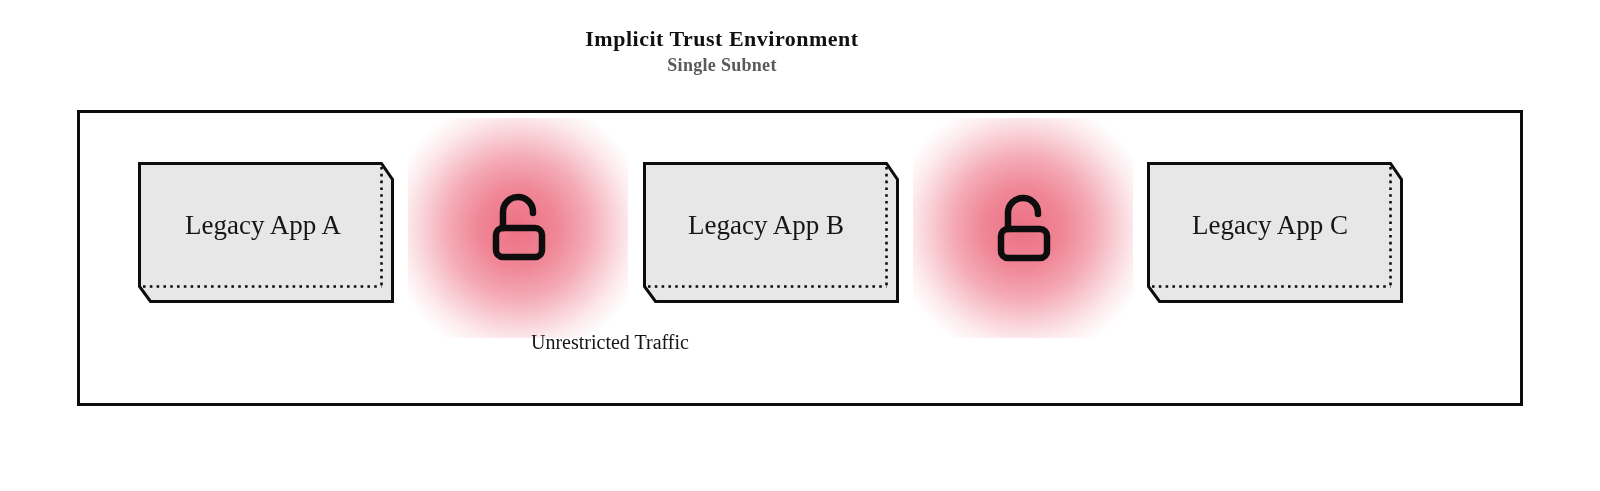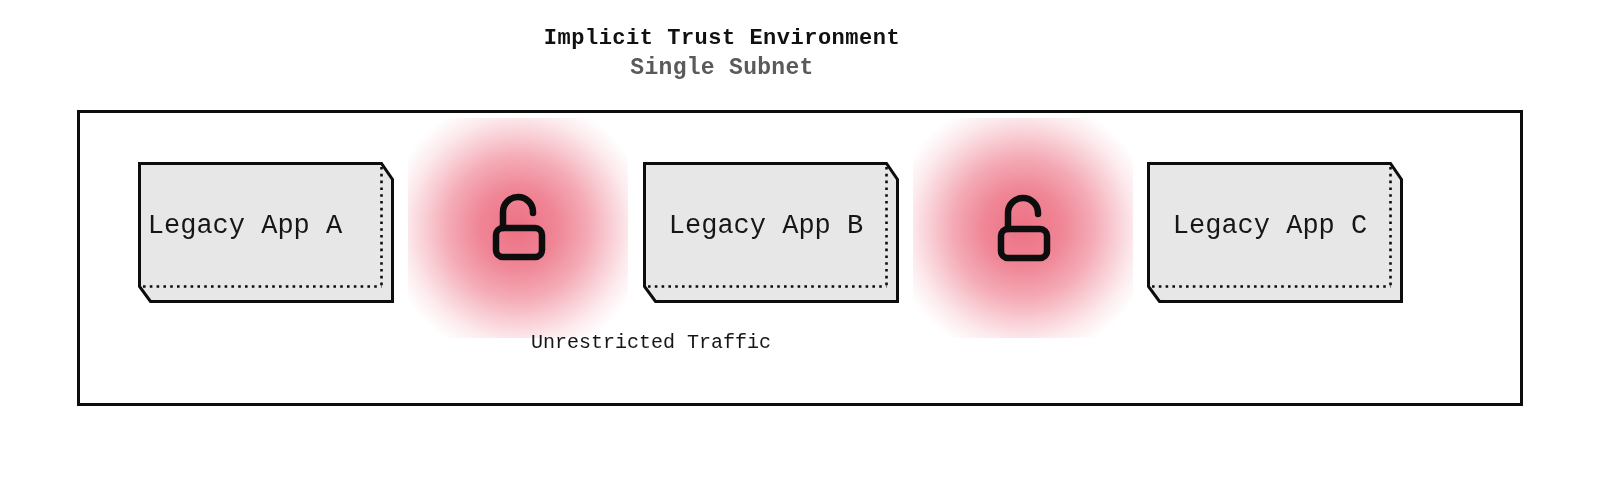--- a/index.html
+++ b/index.html
@@ -10,30 +10,30 @@
     --label_text:#161616;
     --background:#ffffff;
   }
   *{margin:0;padding:0;box-sizing:border-box;}
   html,body{background:var(--background);}
   .stage{
     position:relative;
     width:1600px;height:465px;
     background:var(--background);
     overflow:hidden;
-    font-family:Liberation Mono, monospace;
+    font-family:Liberation Serif, serif;
     padding-left:24px;
   }
   .heading{position:absolute;left:422px;top:24px;width:600px;text-align:center;}
   .title{
     font-size:22px;font-weight:700;line-height:1.35;
     color:var(--title_text);letter-spacing:.5px;
   }
   .subtitle{
-    font-size:23px;font-weight:700;line-height:1.3;
+    font-size:18px;font-weight:700;line-height:1.3;
     color:var(--subtitle_text);letter-spacing:.3px;
   }
   .boundary{
     position:absolute;left:77px;top:110px;width:1446px;height:296px;
     border:3px solid var(--stroke);
   }
   .glow{
     position:absolute;width:220px;height:220px;
     background:radial-gradient(circle,
       rgba(229,53,80,0.70) 0%,
@@ -49,21 +49,21 @@
   .node-a{left:138px;top:162px;}
   .node-b{left:643px;top:162px;}
   .node-c{left:1147px;top:162px;}
   .node-outline{fill:var(--node_fill);stroke:var(--stroke);stroke-width:3;}
   .node-hidden-edge{fill:none;stroke:var(--stroke);stroke-width:2.6;stroke-dasharray:2.6 4.2;}
   .node-label{
     position:absolute;width:242px;height:123px;
     display:flex;align-items:center;justify-content:center;
     font-size:27px;color:var(--label_text);white-space:nowrap;
   }
-  .node-label-a{left:124px;top:164px;}
+  .node-label-a{left:142px;top:164px;}
   .node-label-b{left:645px;top:164px;}
   .node-label-c{left:1149px;top:164px;}
   .lock{position:absolute;width:60px;height:72px;}
   .lock-1{left:488px;top:192px;}
   .lock-2{left:993px;top:193px;}
   .lock-shape{fill:none;stroke:var(--stroke);stroke-width:6.5;stroke-linecap:round;}
   .traffic-label{
     position:absolute;left:531px;top:331px;width:400px;
     font-size:20px;color:var(--label_text);
     white-space:nowrap;

